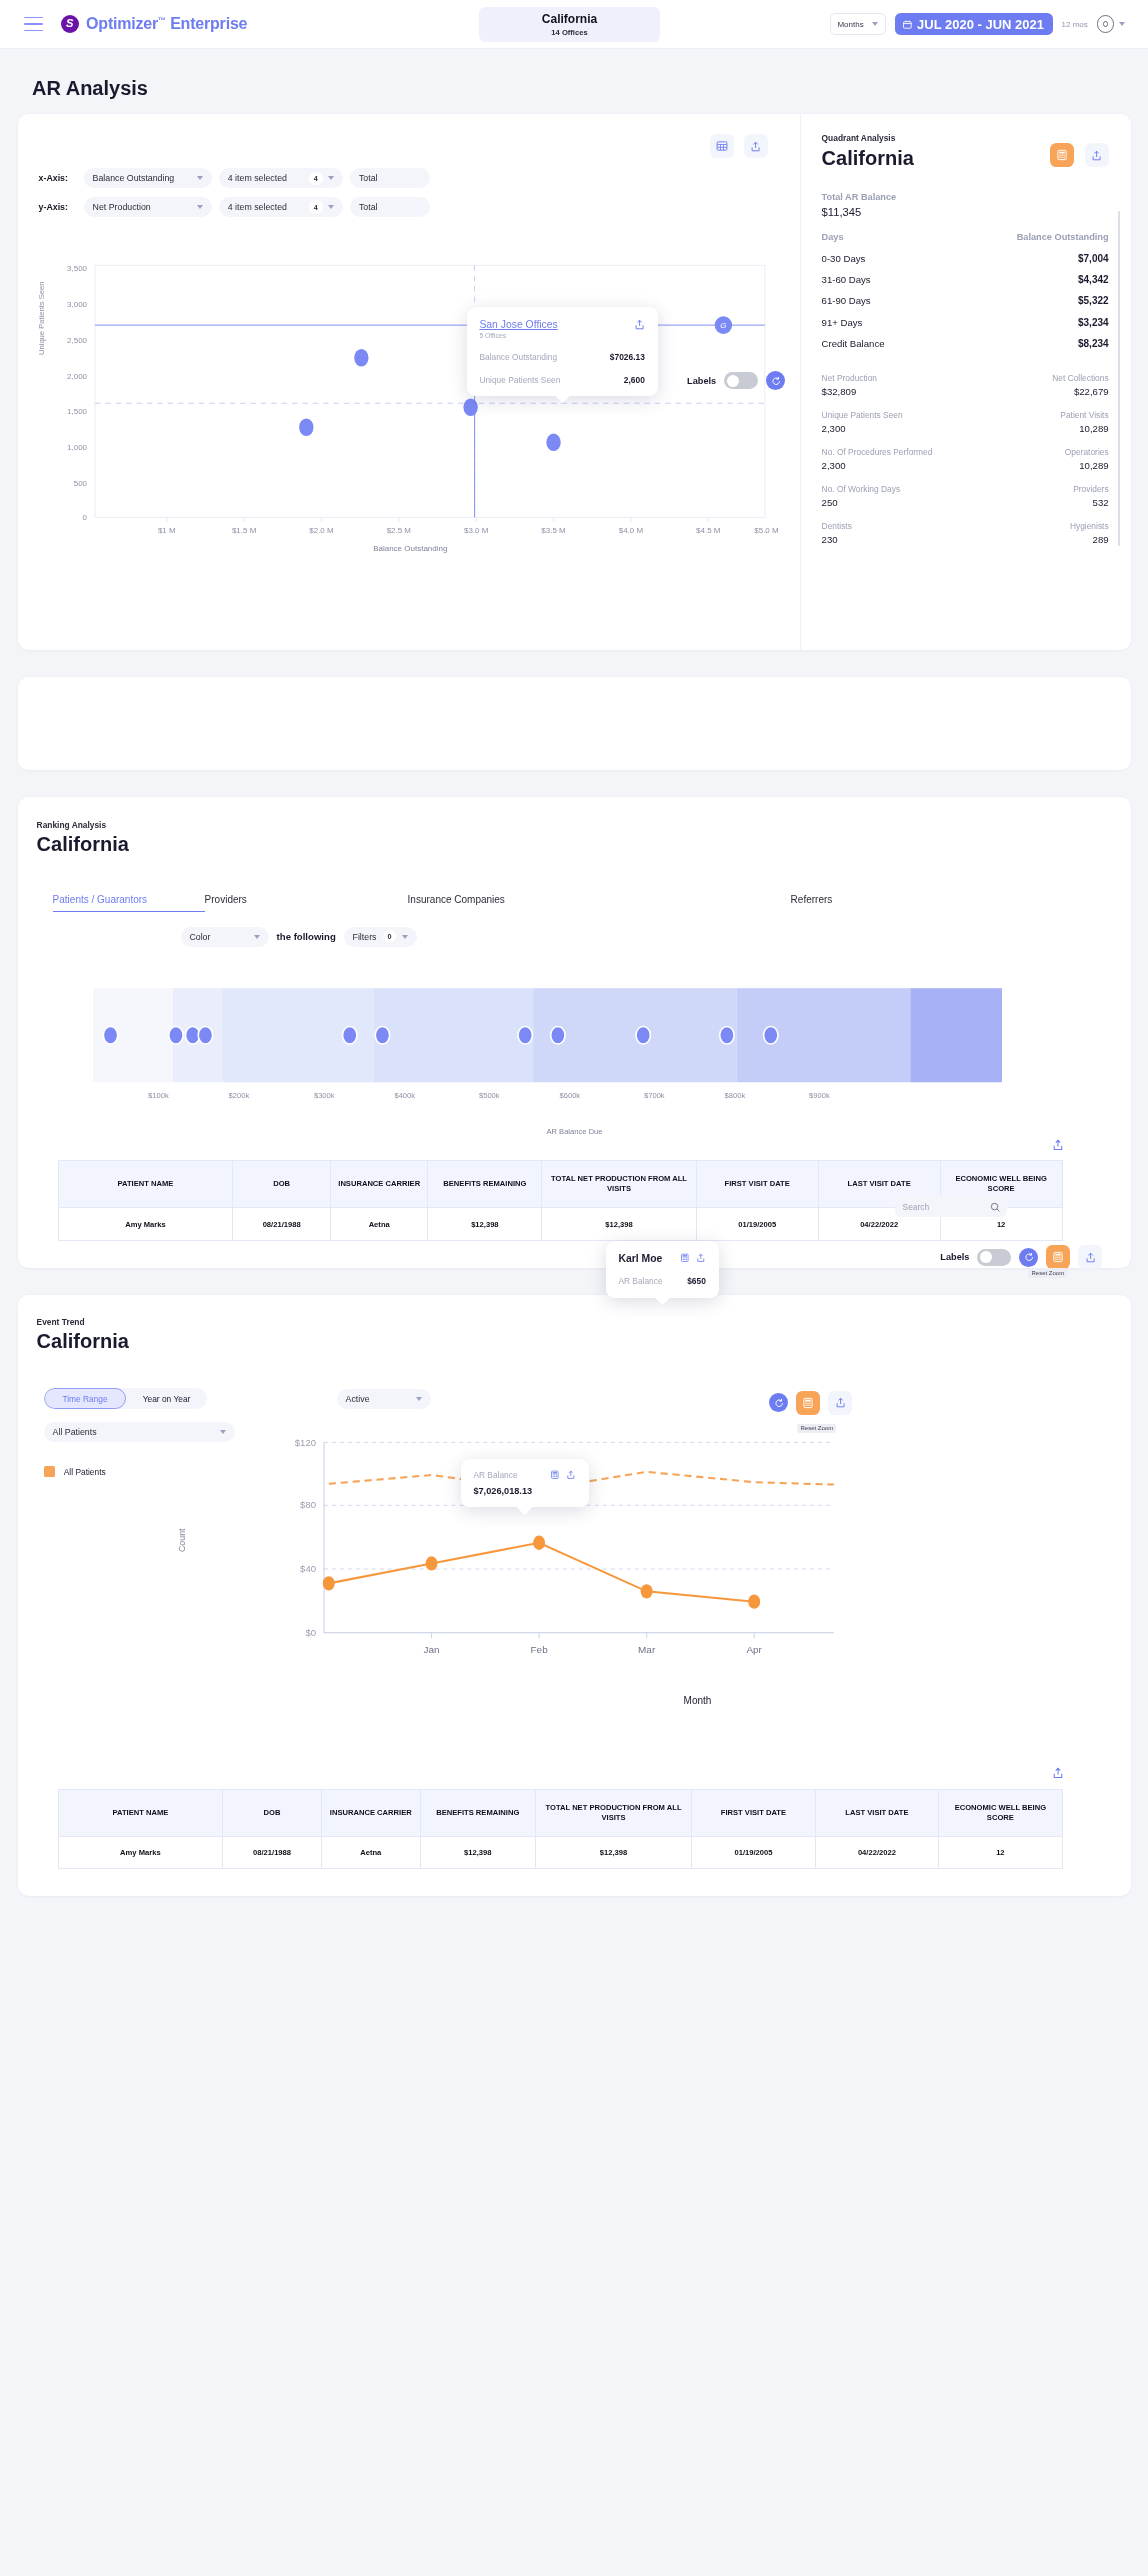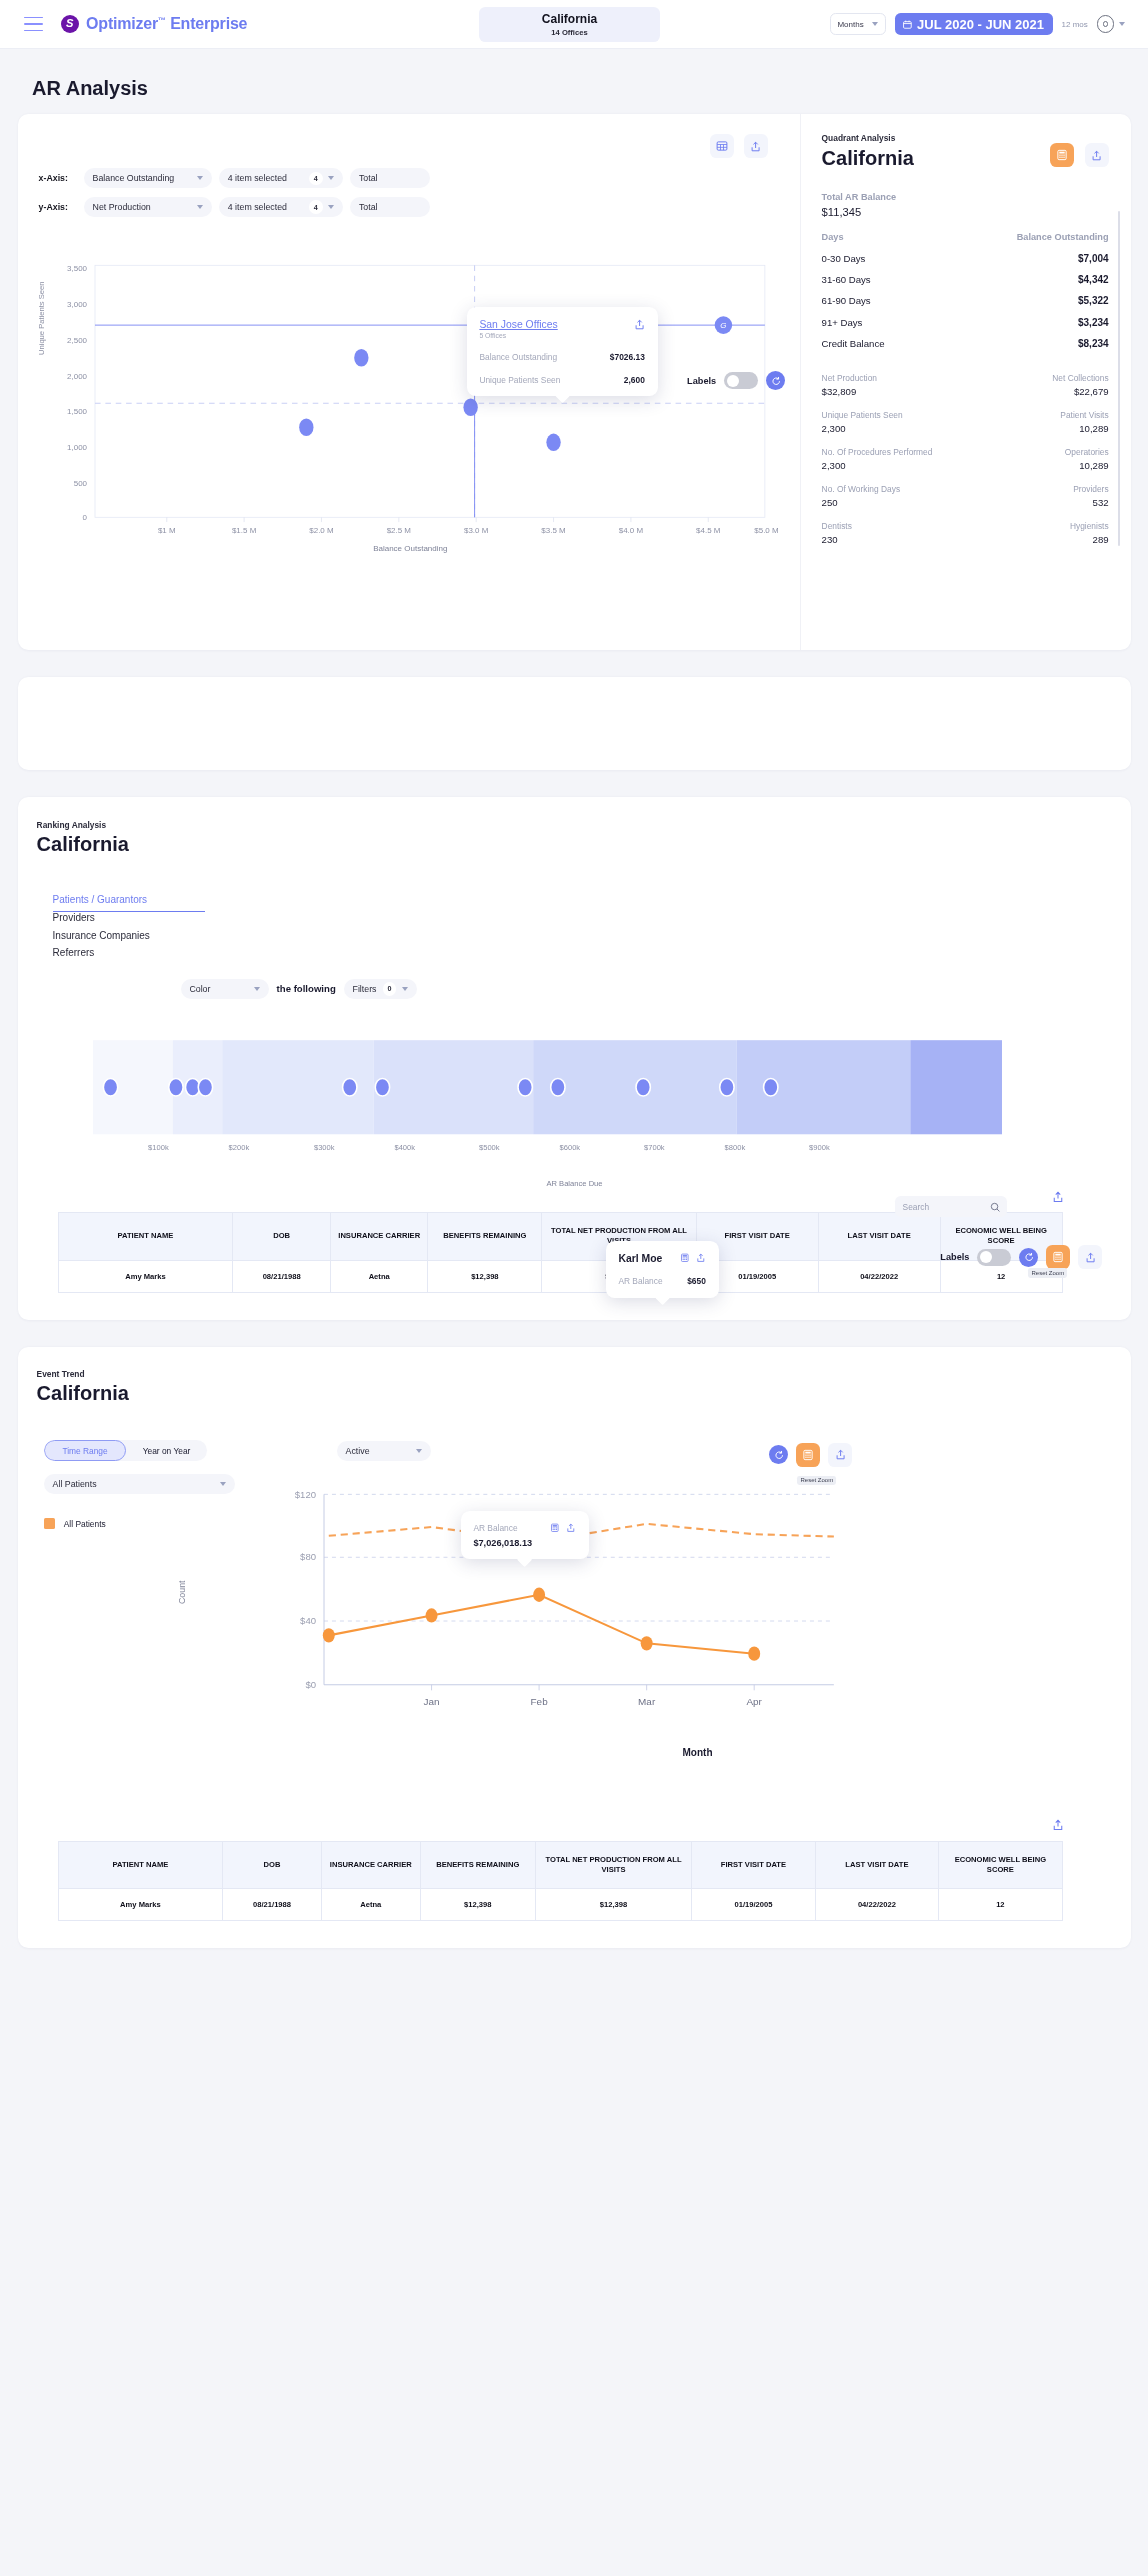--- a/index.html
+++ b/index.html
@@ -120,21 +120,21 @@
   .tip-line .k { font-size: 8.4px; color: #a4a8ba; }
   .tip-line .v { font-size: 8.4px; font-weight: bold; }
 
   
   .blank-card { height: 93px; }
 
   
   .sec-kicker { font-size: 8.4px; font-weight: 600; color: #2b2b3a; }
   .sec-title { font-size: 20px; font-weight: bold; margin-top: 3.2px; }
   .rank-card { padding: 22.3px 19px 27px 19px; position: relative; }
-  .tabs { display: flex; margin-top: 38px; padding: 0 16px; flex-direction: column; }
+  .tabs { display: flex; margin-top: 38px; padding: 0 16px; }
   .tab { font-size: 10px; color: #2b2b3a; padding-bottom: 6.4px; }
   .tab.active { color: #6d7cf0; border-bottom: 1.6px solid #6d7cf0; }
   .tab:nth-child(1){ width: 152px; }
   .tab:nth-child(2){ width: 203px; }
   .tab:nth-child(3){ width: 383px; }
 
   .pct-wrap { margin: 32px 0 0 144px; }
   .pct-title { font-size: 8.4px; color: #22222e; }
   .pct-bar { display: flex; margin-top: 6.4px; width: 130px; }
   .pct-bar div { height: 7.2px; flex: 1; }
@@ -170,21 +170,21 @@
      overflow: hidden; }
   .seg div { flex: 1; display:flex; align-items:center; justify-content:center; font-size: 8.4px; }
   .seg .on { background: #e4e7fd; color: #6d7cf0; border: 0.8px solid #8f9bf4; border-radius: 12.8px; }
   .et-row1 { display: flex; align-items: center; gap: 130px; margin-top: 35px; padding-left: 7.2px; }
   .et-legend { display: flex; align-items: center; gap: 8.8px; margin: 24px 0 0 7.2px; font-size: 8.4px; }
   .lg-sw { width: 11.2px; height: 11.2px; background: #f7a358; border-radius: 1.6px; }
   .et-chart { position: relative; height: 239px; margin-top: -45px; margin-left: 239px; }
   .et-ylab { position:absolute; left: -99px; top: 120px; transform: rotate(-90deg);
      transform-origin: left top; font-size: 8.8px; color: #7f8398; }
   .et-xlab { position: absolute; left: 7px; right: 0; bottom: -35px; text-align: center;
-     font-size: 10px; font-weight: bold; color: #1a1a2e; }
+     font-size: 10px; font-weight: normal; color: #1a1a2e; }
   .et-rightctrls { position: absolute; right: 239px; top: 22.3px; display: flex; align-items: center; gap: 8px; }
   svg { overflow: visible; }
 </style>
 </head>
 <body>
 
 <div class="topbar">
   <div class="hamburger">
     <span></span>
       <span></span>

